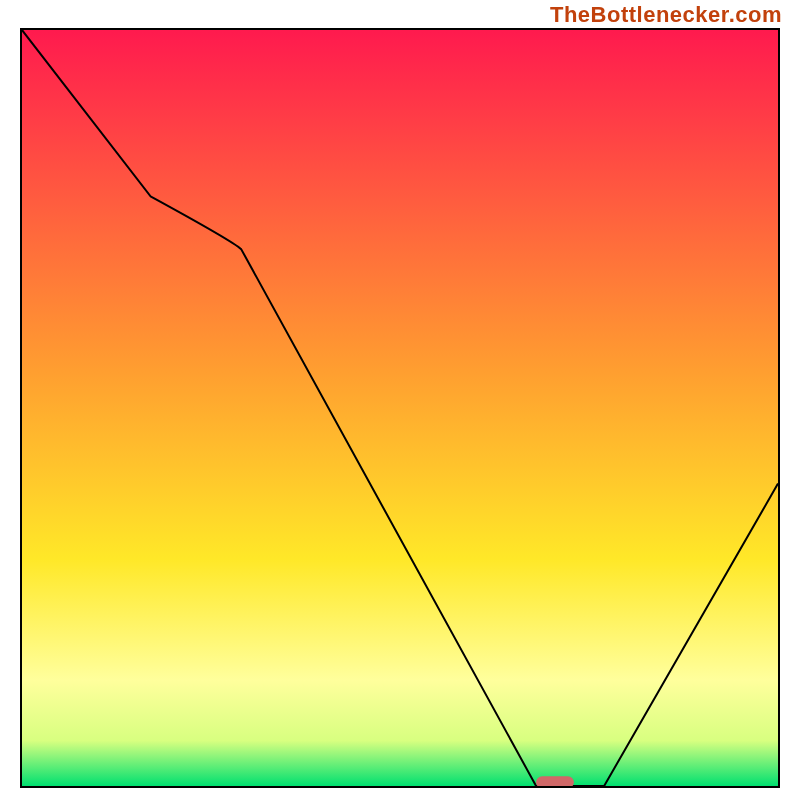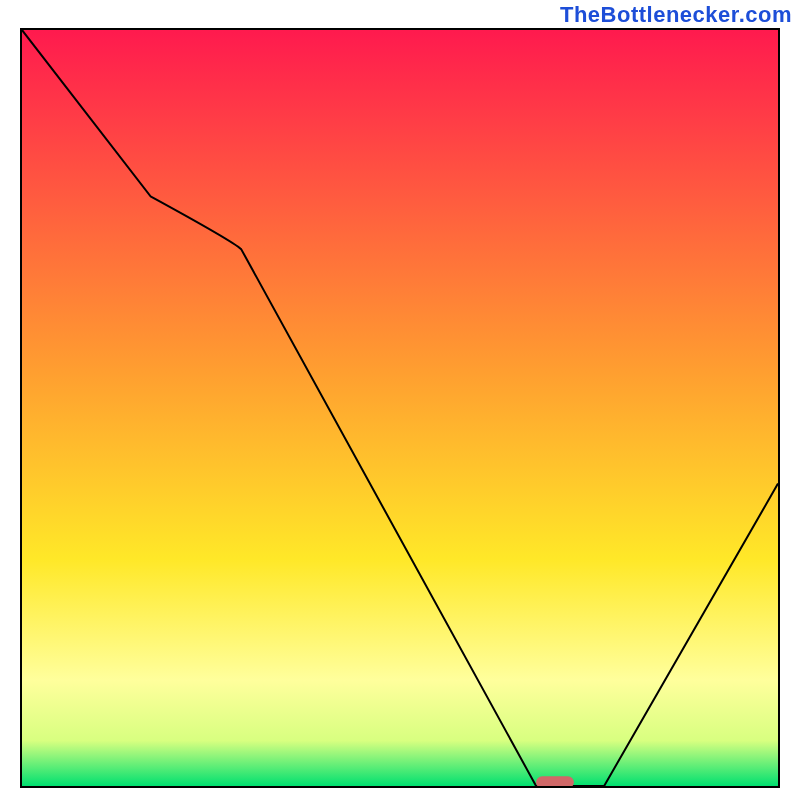--- a/index.html
+++ b/index.html
@@ -11,24 +11,24 @@
     font-family: Arial, Helvetica, sans-serif;
   }
   .wrap {
     position: relative;
     width: 800px;
     height: 800px;
   }
   .watermark {
     position: absolute;
     top: 2px;
-    right: 8px;
+    right: 18px;
     font-size: 22px;
     font-weight: bold;
-    color: #1d4ed8;
+    color: #c2410c;
     letter-spacing: 0.5px;
     z-index: 10;
   }
   .frame {
     position: absolute;
     left: 20px;
     top: 28px;
     width: 760px;
     height: 760px;
     border: 2px solid black;

